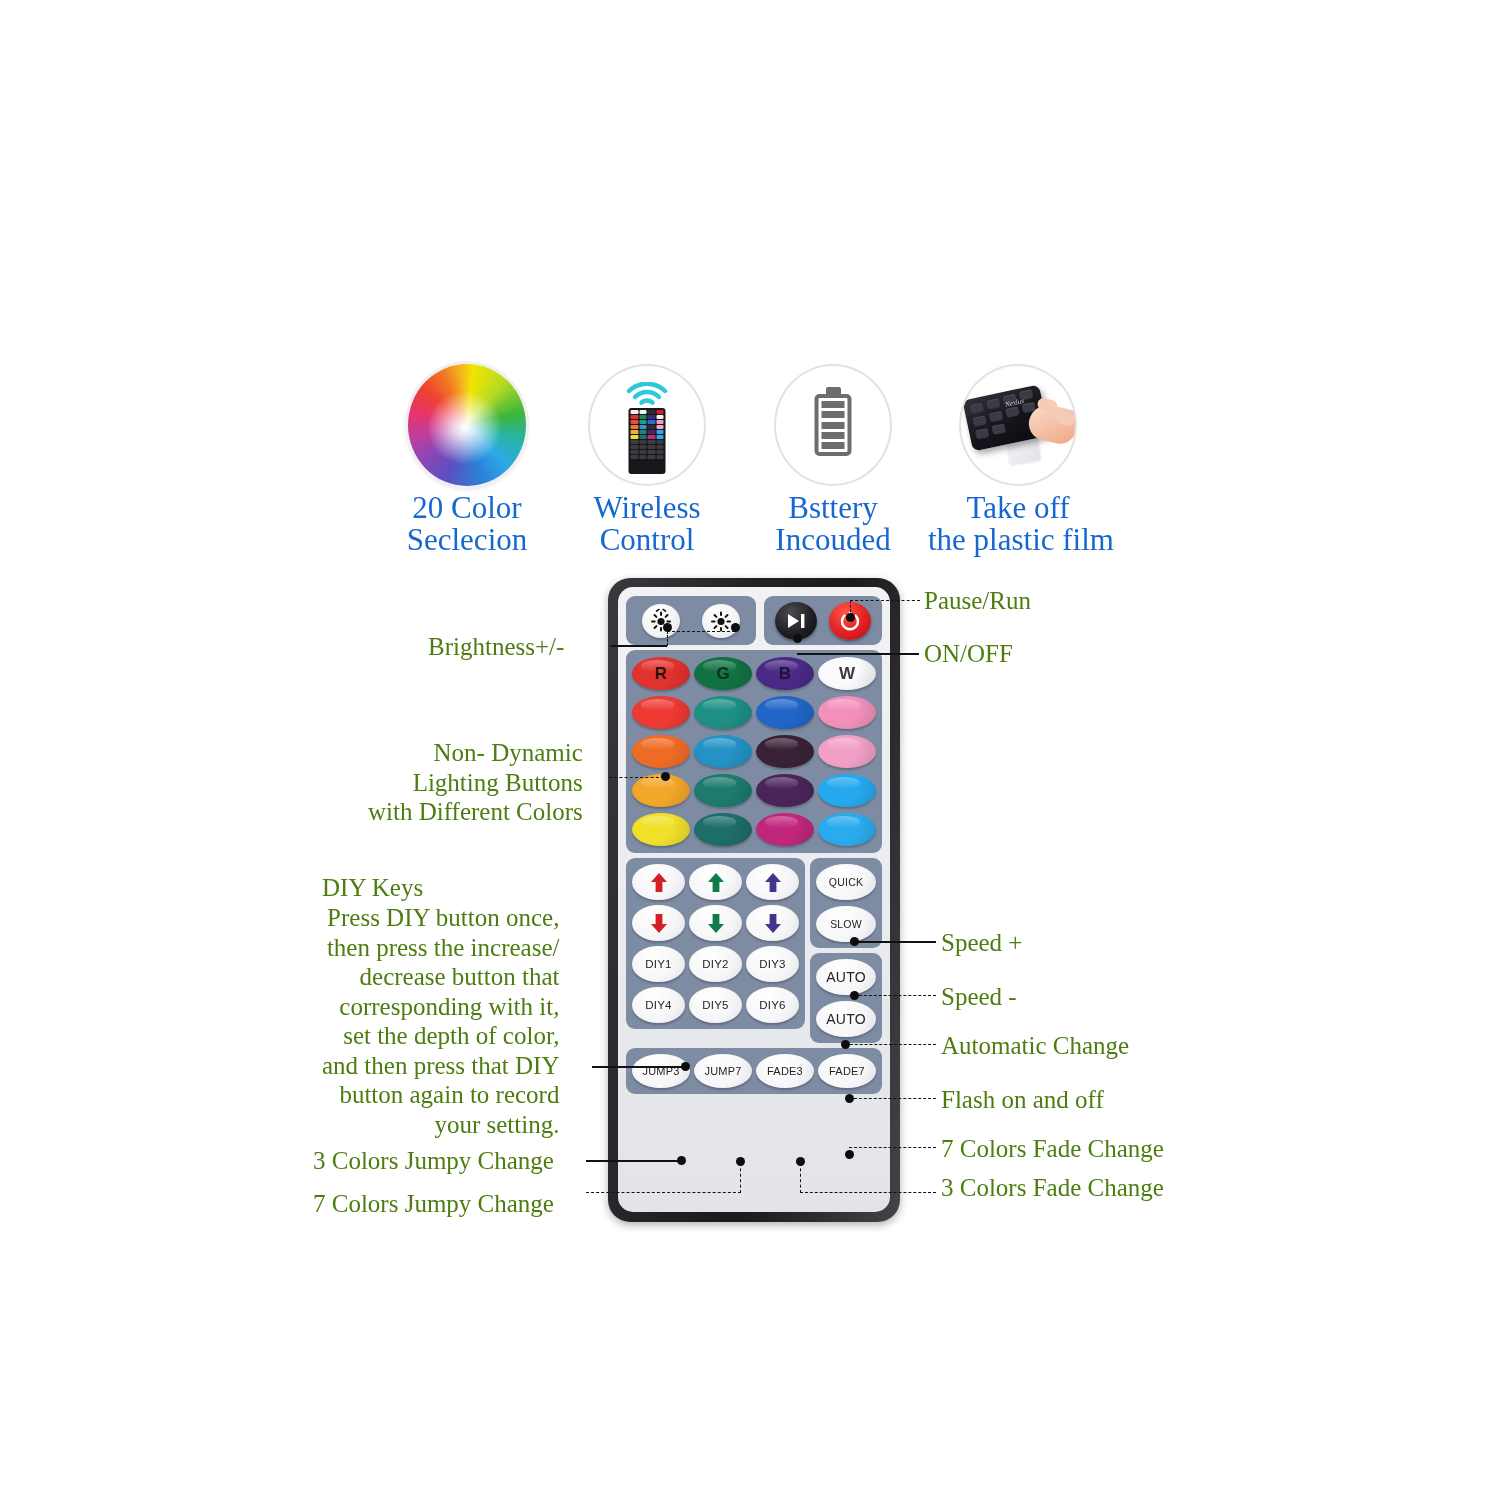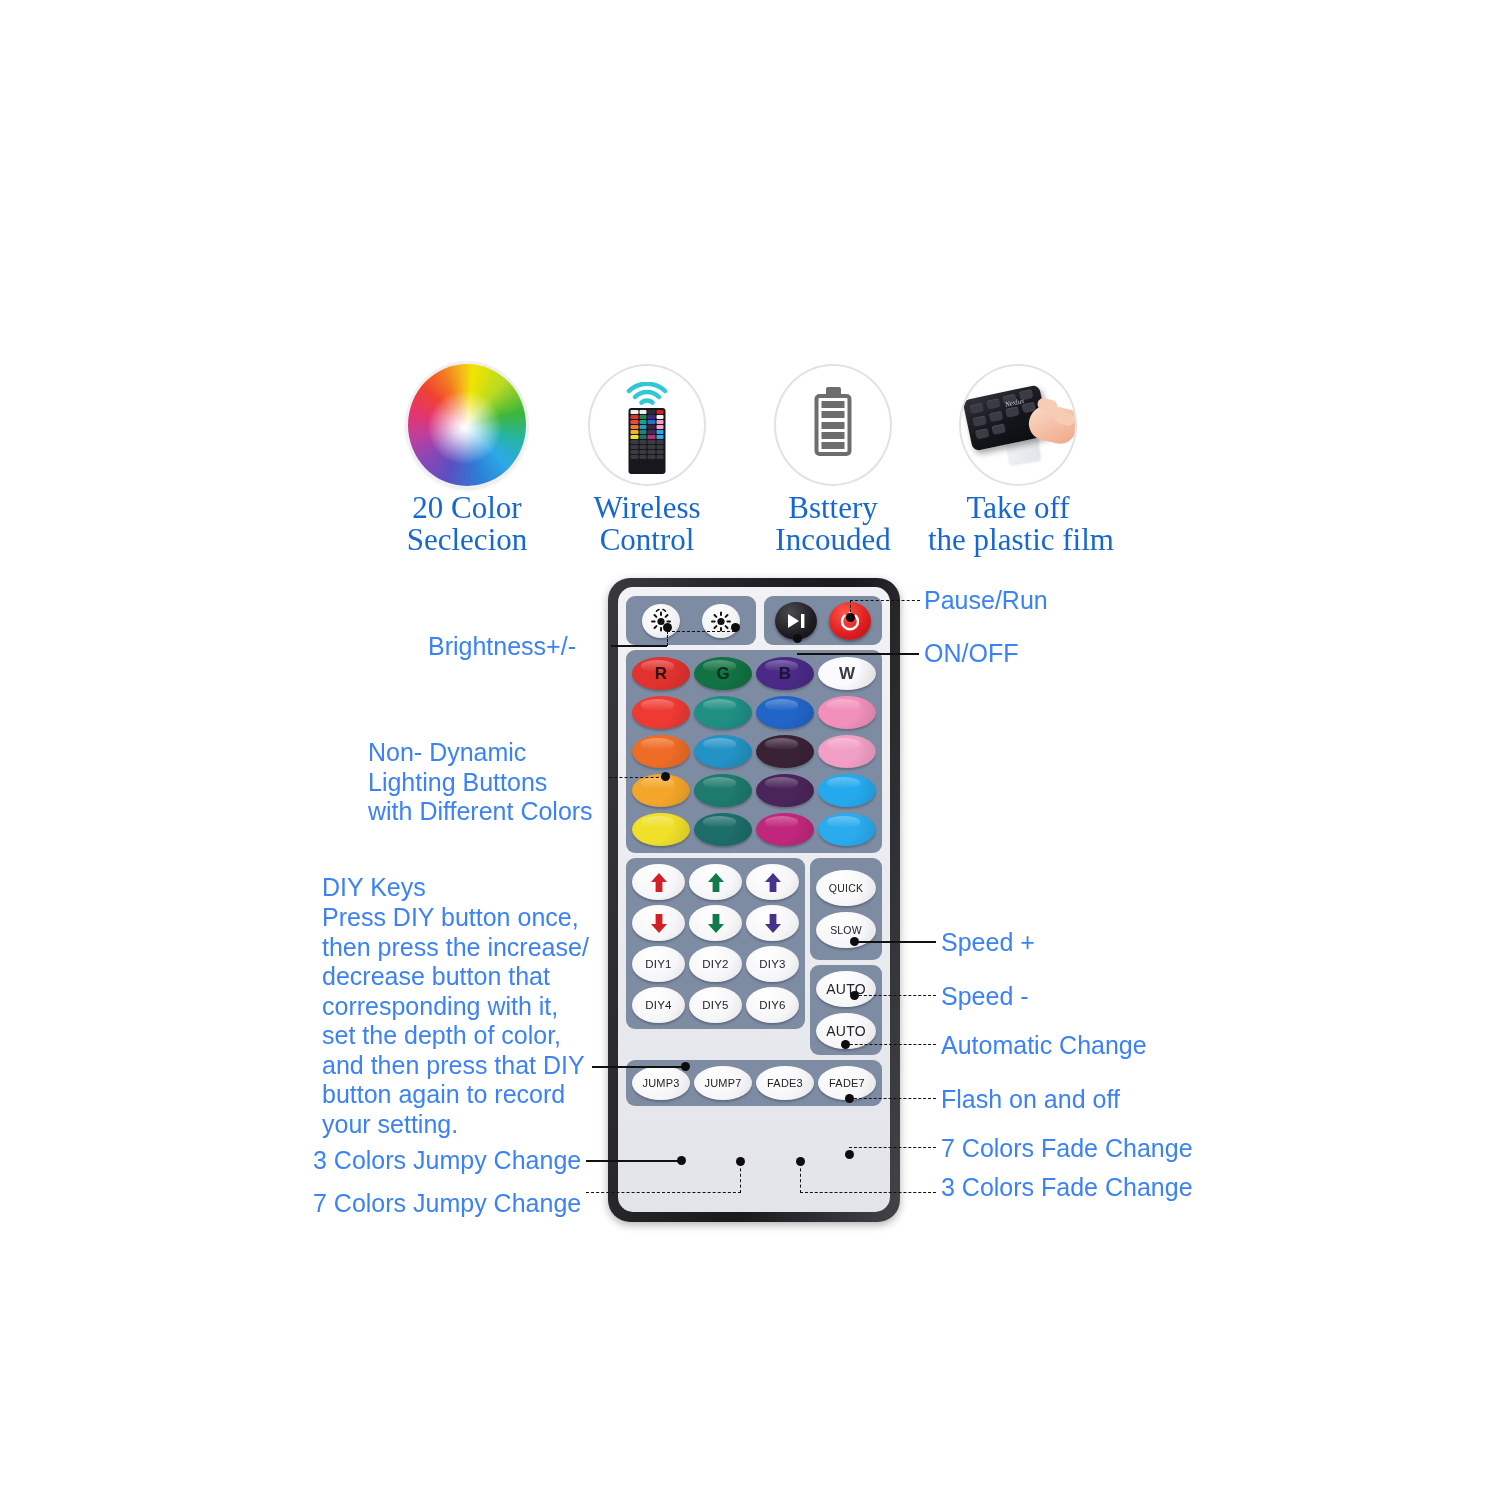--- a/index.html
+++ b/index.html
@@ -196,38 +196,38 @@
   .lower-r{flex:0 0 72px;display:flex;flex-direction:column;gap:5px;}
 
   .agrid{display:grid;grid-template-columns:repeat(3,1fr);gap:5px 4px;padding:6px 6px;}
   .kbtn{
     width:100%;height:36px;border-radius:50%;
     background:radial-gradient(circle at 38% 26%, #ffffff 0%, #f6f6f8 58%, #e0e0e6 100%);
     box-shadow:0 2px 2px rgba(0,0,0,.22);
     display:flex;align-items:center;justify-content:center;
     font-size:11.5px;color:#232326;letter-spacing:.2px;
   }
-  .spd{padding:12px 6px;display:flex;flex-direction:column;gap:6px;}
+  .spd{padding:6px 6px;display:flex;flex-direction:column;gap:6px;}
   .spd .kbtn{height:36px;font-size:10.5px;}
   .aut{padding:6px 6px;display:flex;flex-direction:column;gap:6px;}
   .aut .kbtn{height:36px;font-size:14px;align-items:center;}
   .jrow{display:grid;grid-template-columns:repeat(4,1fr);gap:4px;padding:6px 6px;margin-top:5px;}
   .jrow .kbtn{height:34px;font-size:11px;}
 
   
   .anno{
     position:absolute;
-    font-family:Liberation Sans, sans-serif;
+    font-family:Liberation Serif, serif;
     font-size:25px;
-    color:#3b82f6;
+    color:#4d7c0f;
     line-height:1.18;
     white-space:pre;
   }
   .anno.r{text-align:left;}
-  .anno.l{text-align:left;}
+  .anno.l{text-align:right;}
 
   .lead{position:absolute;background:#111;}
   .lead.h{height:1.6px;}
   .dash{
     position:absolute;height:0;border-top:1.8px dashed #111;
   }
   .dashv{
     position:absolute;width:0;border-left:1.8px dashed #111;
   }
   .dot{position:absolute;width:9px;height:9px;border-radius:50%;background:#0d0d0f;z-index:40;}

